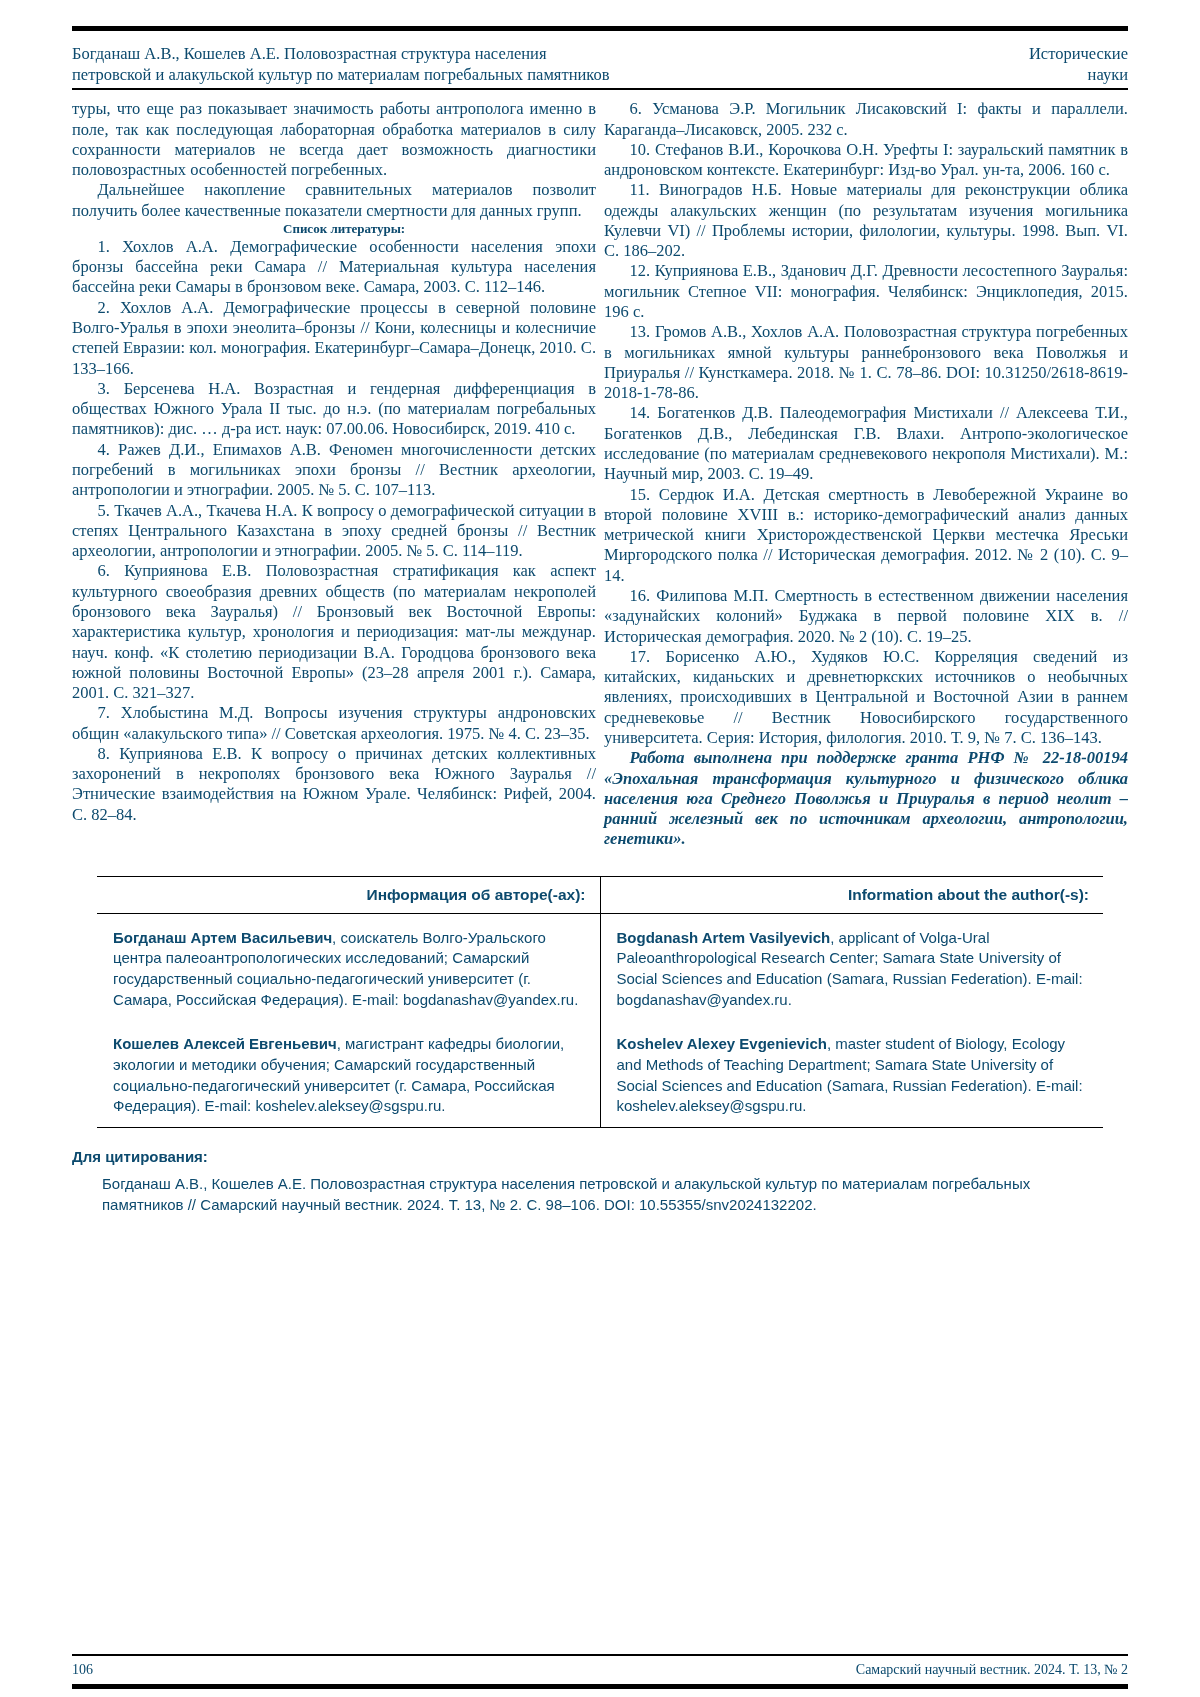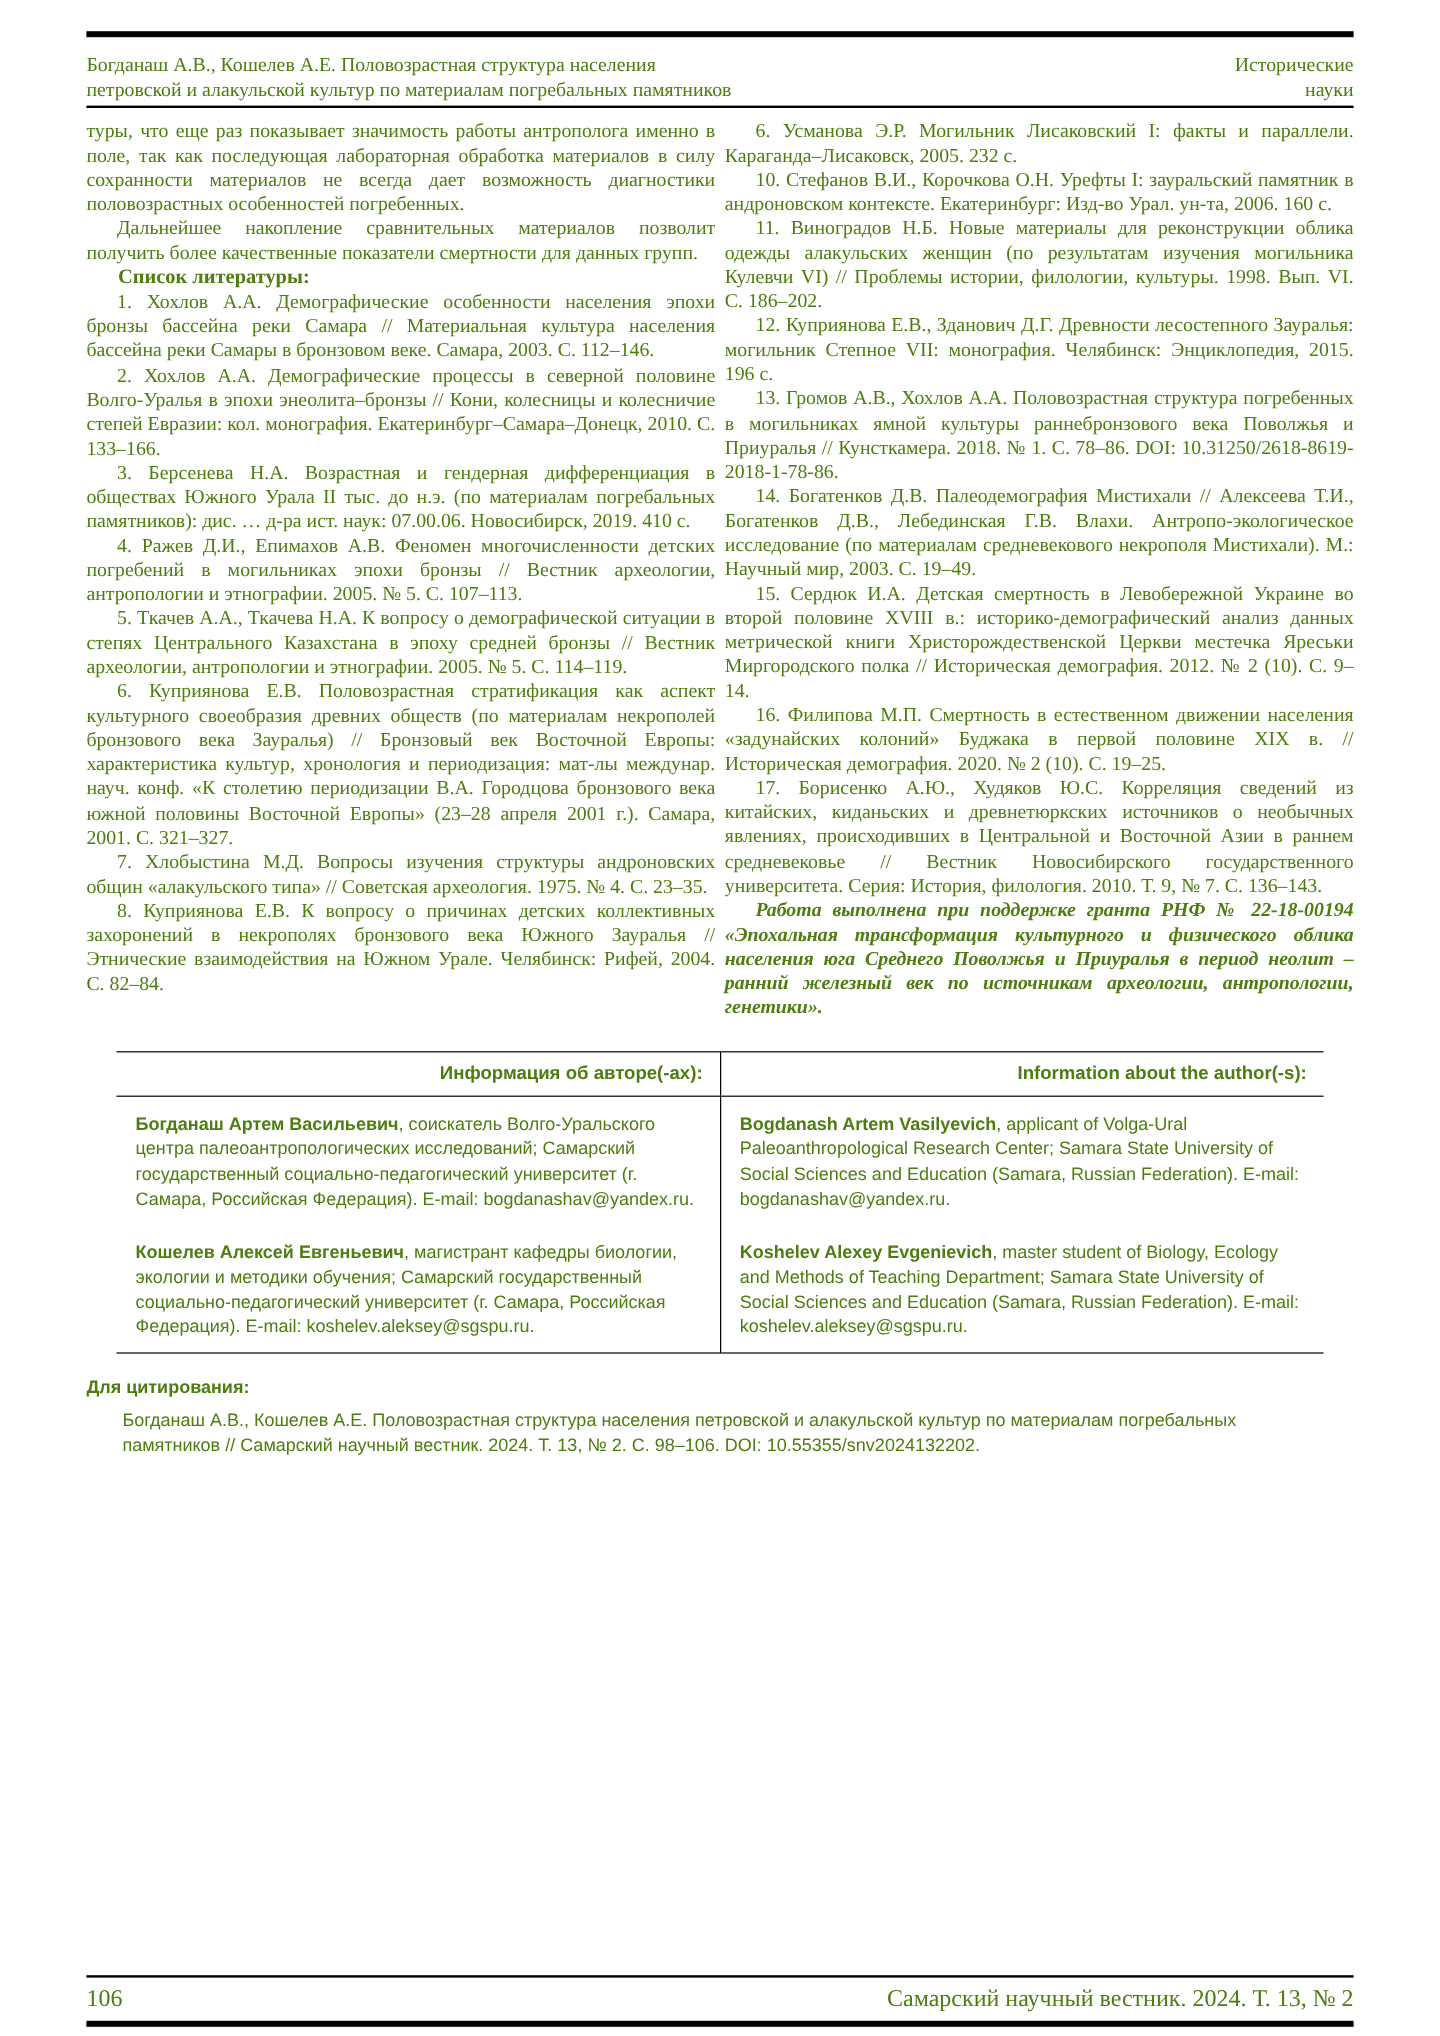--- a/index.html
+++ b/index.html
@@ -1,49 +1,49 @@
 <!DOCTYPE html>
 <html lang="ru"><head>
 <meta charset="utf-8">
 <style>
   html,body{margin:0;padding:0;background:#ffffff;}
   .page{
     width:1200px;height:1697px;box-sizing:border-box;position:relative;
-    padding:26px 72px 0 72px;background:#fff;color:#4d7c0f;
+    padding:26px 72px 0 72px;background:#fff;color:#0c4a6e;
     font-family:"Liberation Serif","DejaVu Serif",serif;overflow:hidden;
   }
   .topbar{height:5px;background:#000;margin-bottom:12px;}
   .running-head{display:flex;justify-content:space-between;align-items:flex-start;
     font-size:16.5px;line-height:1.28;}
   .running-head .left{max-width:760px;}
   .running-head .right{text-align:right;white-space:nowrap;}
   .head-rule{border-top:2.5px solid #000;margin-top:3px;margin-bottom:9px;}
   .columns{display:flex;gap:8px;font-size:16.5px;line-height:1.23;text-align:justify;}
   .col{width:50%;hyphens:auto;}
   .col p{margin:0;text-indent:1.55em;}
   .col p.noindent{text-indent:0;}
-  .list-title{font-weight:bold;font-size:17px;margin:7px 0 5px 0;text-indent:0;}
+  .list-title{text-align:center;font-weight:bold;font-size:13px;margin:7px 0 5px 0;text-indent:0;}
   .grant-note{font-weight:bold;font-style:italic;margin-top:7px;}
   
   .authors-table{width:1006px;margin:26px auto 0 auto;border-collapse:collapse;
     font-family:"Liberation Sans","DejaVu Sans",sans-serif;font-size:15px;
     border-top:1.5px solid #000;border-bottom:1.5px solid #000;}
   .authors-table th{border-bottom:1.5px solid #000;padding:9px 14px;font-size:15.5px;
     font-weight:bold;text-align:right;width:50%;}
   .authors-table td{vertical-align:top;padding:14px 16px 10px 16px;line-height:1.38;text-align:left;}
   .authors-table th + th, .authors-table td + td{border-left:1.2px solid #000;margin-left:12px;}
   .authors-table p{margin:0;}
   
   .citation{font-family:"Liberation Sans","DejaVu Sans",sans-serif;font-size:15px;margin-top:20px;}
   .citation-label{font-weight:bold;margin:0;}
   .citation-text{margin:8px 0 0 30px;line-height:1.42;max-width:990px;}
   
   .footer-wrap{position:absolute;left:72px;right:72px;bottom:8px;}
   .footer-rule{border-top:2px solid #000;margin-bottom:5px;}
-  .footer-line{display:flex;justify-content:space-between;font-size:20px;line-height:1.3;}
+  .footer-line{display:flex;justify-content:space-between;font-size:14px;line-height:1.3;}
   .bottombar{height:5px;background:#000;margin-top:5px;}
 </style>
 </head>
 <body>
 
 <div class="page">
 
   <div class="topbar"></div>
 
   <div class="running-head">

